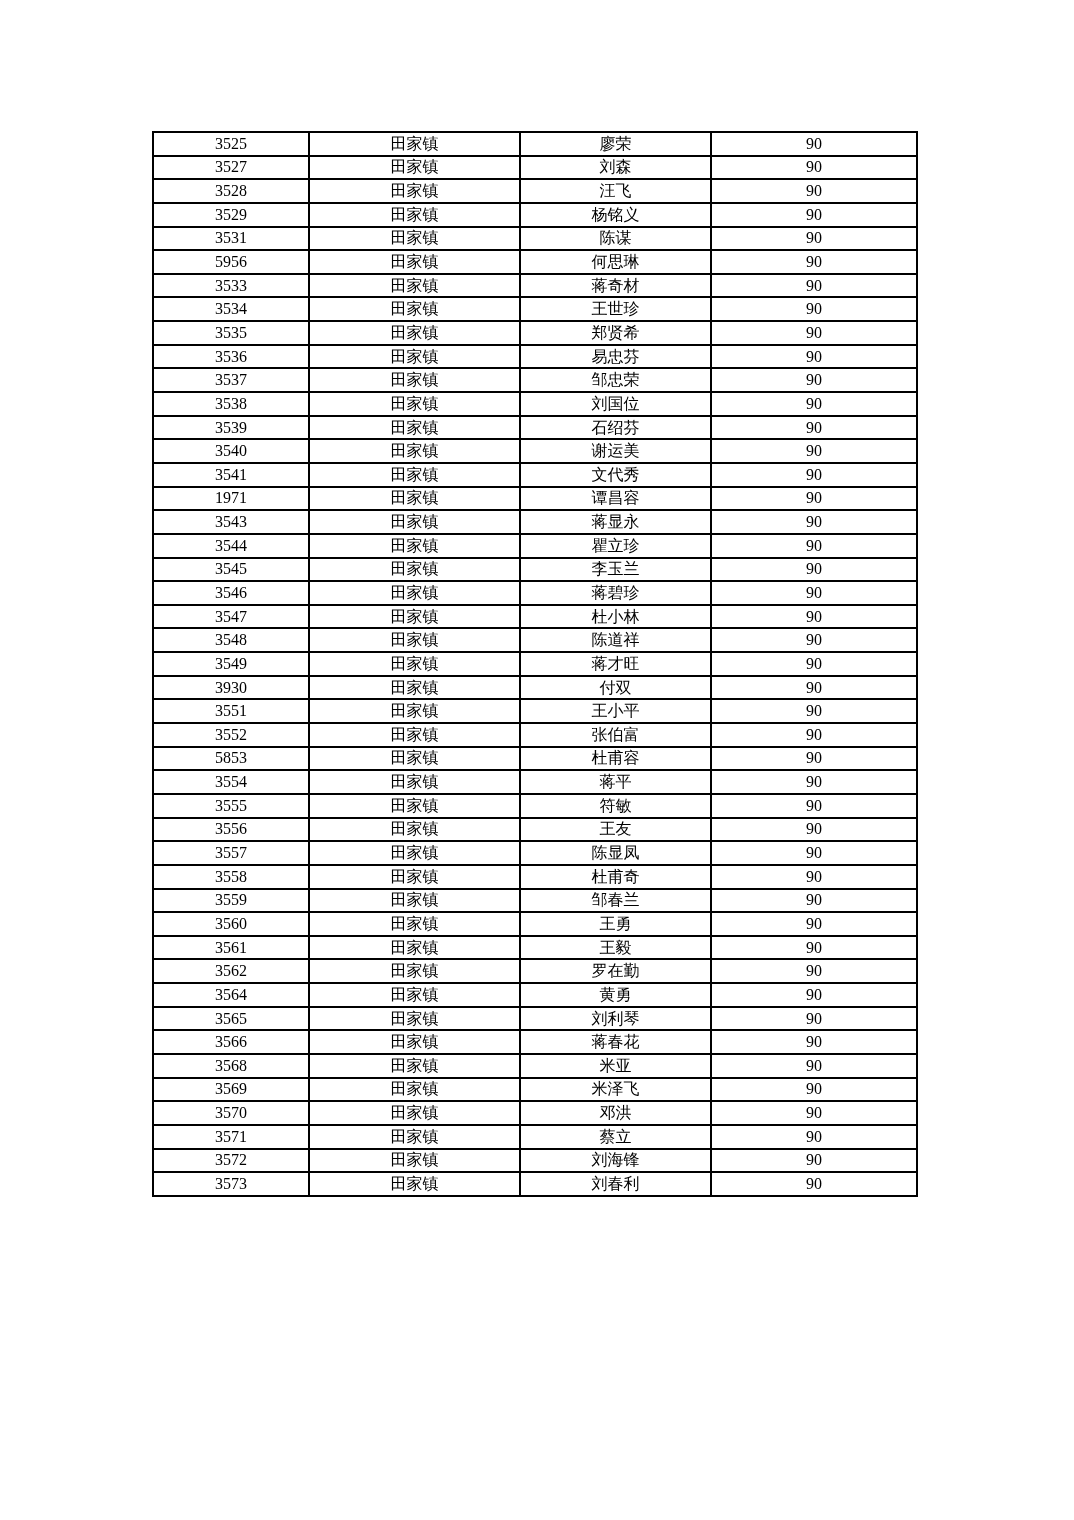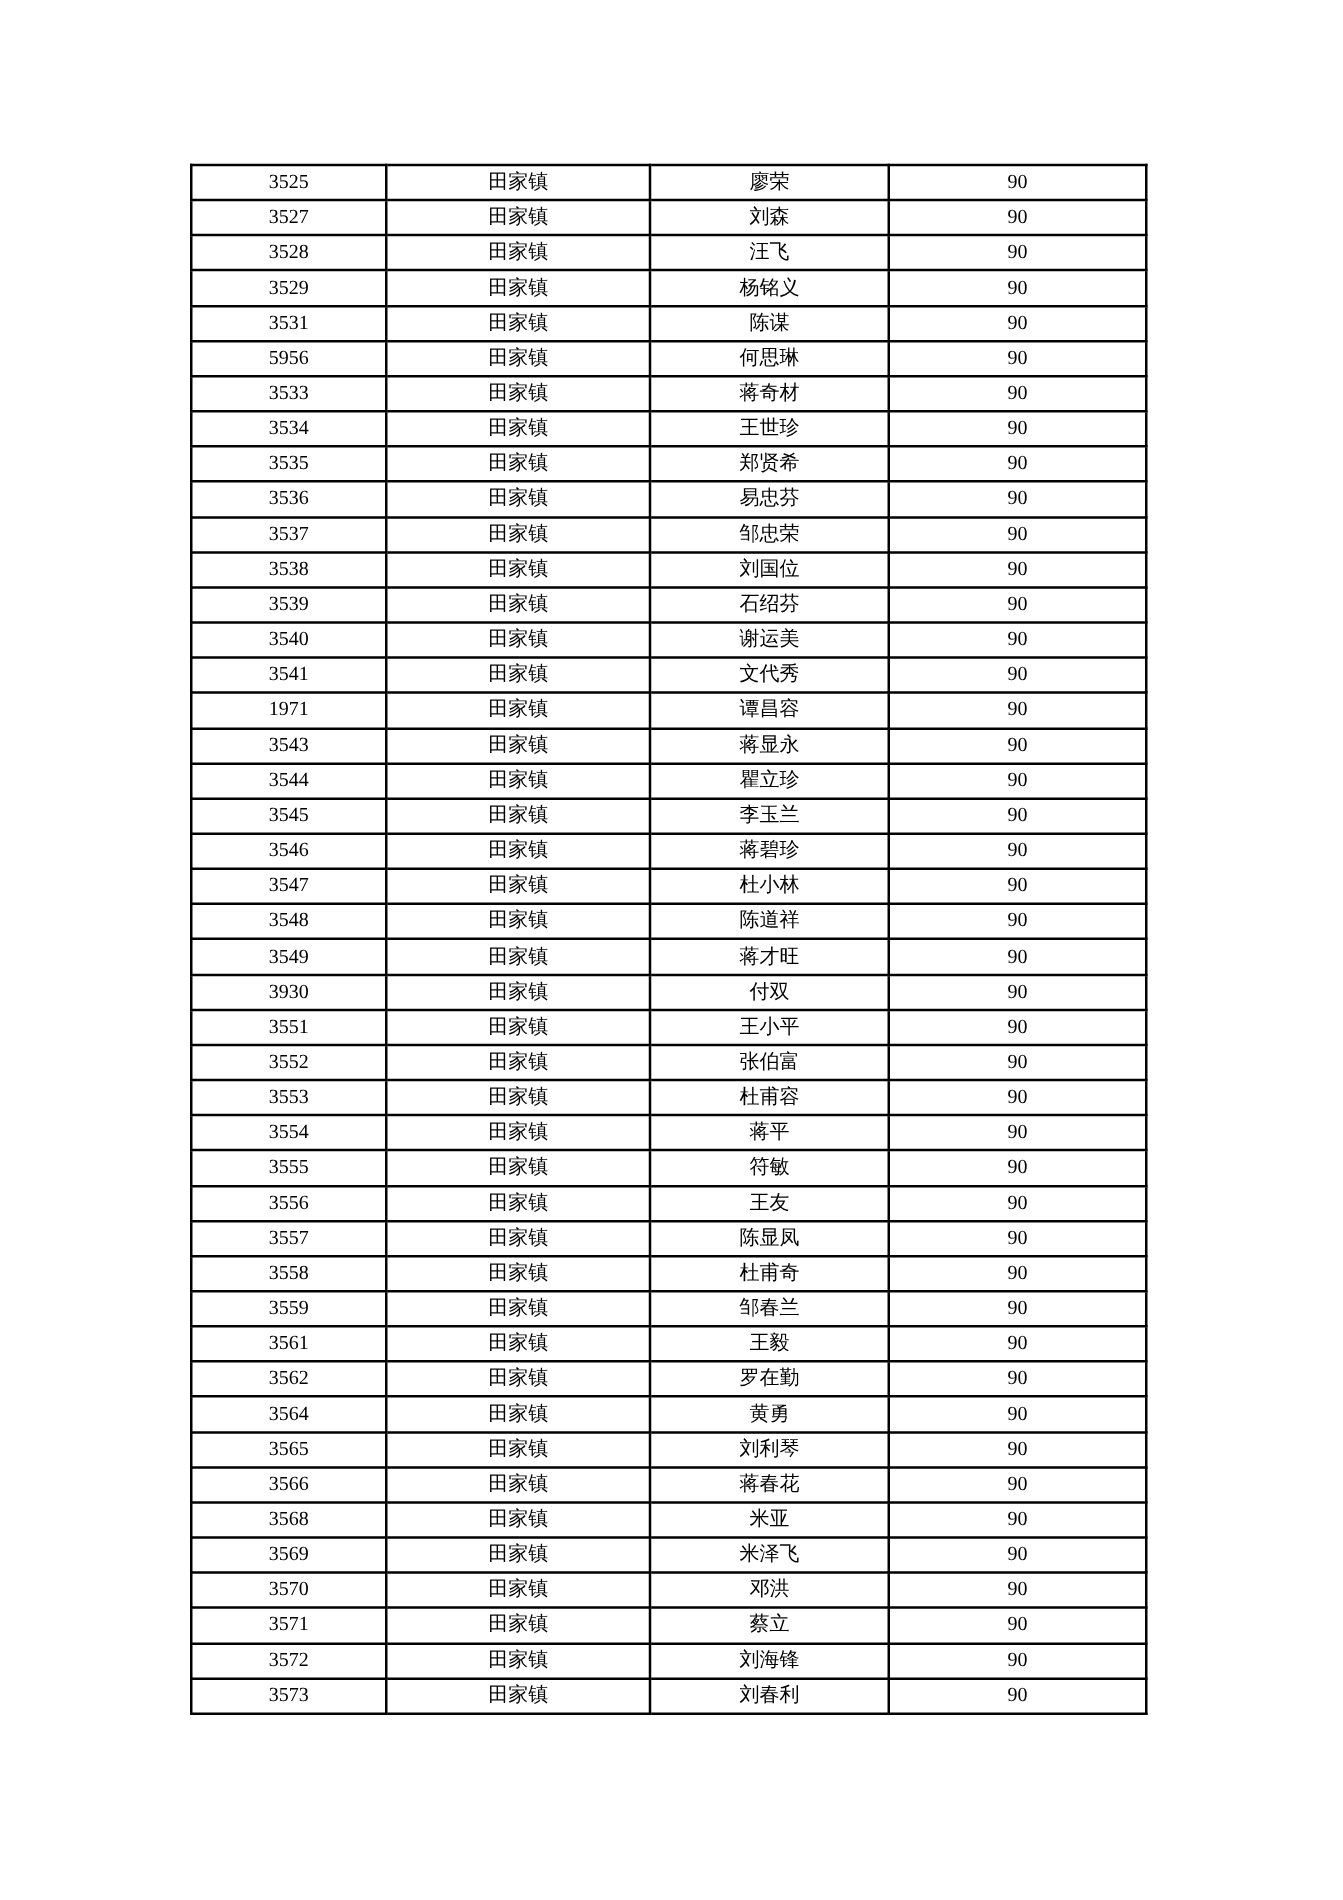--- a/index.html
+++ b/index.html
@@ -16,21 +16,21 @@
     width: 1074px;
     height: 1520px;
     background: #ffffff;
     overflow: hidden;
   }
   table.score-table {
     position: absolute;
     left: 152px;
     top: 131px;
     width: 764px;
-    height: 1241px;
+    height: 1066px;
     border-collapse: collapse;
     table-layout: fixed;
   }
   table.score-table td {
     border: 2px solid #000000;
     text-align: center;
     vertical-align: middle;
     font-size: 16px;
     line-height: 1;
     padding: 0;
@@ -204,21 +204,21 @@
           <td>王小平</td>
           <td>90</td>
         </tr>
         <tr>
           <td>3552</td>
           <td>田家镇</td>
           <td>张伯富</td>
           <td>90</td>
         </tr>
         <tr>
-          <td>3553</td>
+          <td>5853</td>
           <td>田家镇</td>
           <td>杜甫容</td>
           <td>90</td>
         </tr>
         <tr>
           <td>3554</td>
           <td>田家镇</td>
           <td>蒋平</td>
           <td>90</td>
         </tr>
@@ -243,20 +243,26 @@
         <tr>
           <td>3558</td>
           <td>田家镇</td>
           <td>杜甫奇</td>
           <td>90</td>
         </tr>
         <tr>
           <td>3559</td>
           <td>田家镇</td>
           <td>邹春兰</td>
+          <td>90</td>
+        </tr>
+        <tr>
+          <td>3560</td>
+          <td>田家镇</td>
+          <td>王勇</td>
           <td>90</td>
         </tr>
         <tr>
           <td>3561</td>
           <td>田家镇</td>
           <td>王毅</td>
           <td>90</td>
         </tr>
         <tr>
           <td>3562</td>

